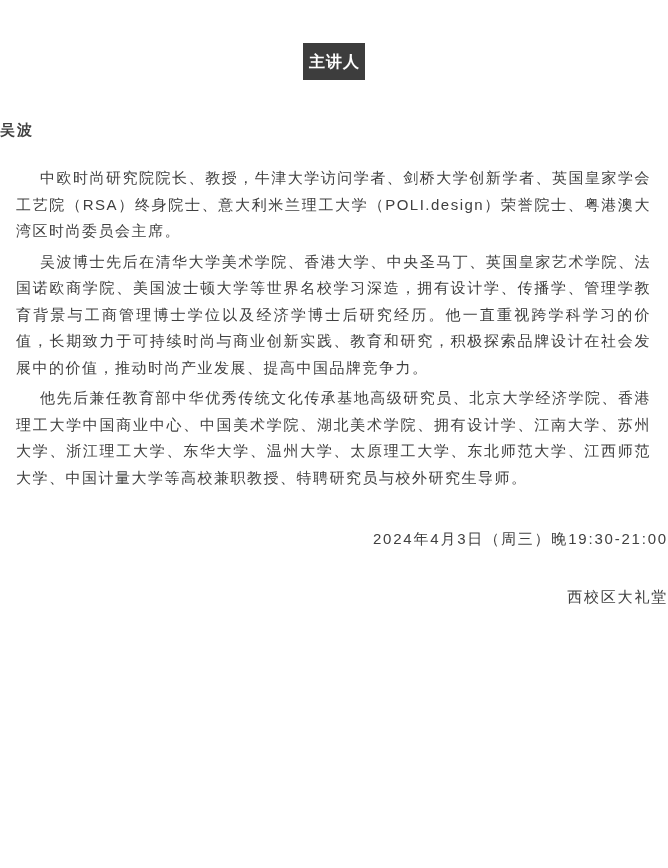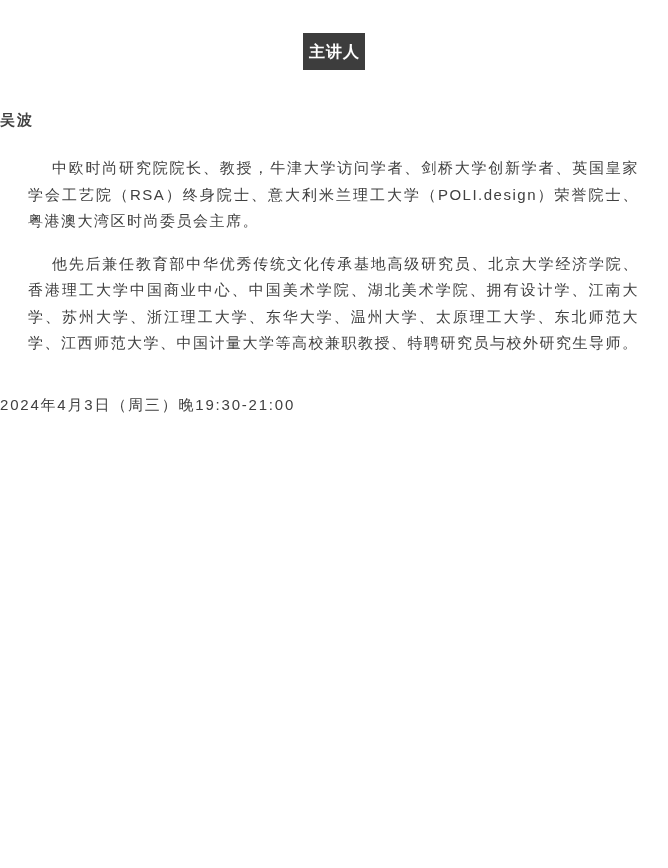--- a/index.html
+++ b/index.html
@@ -23,21 +23,21 @@
   }
   .page {
     width: 668px;
     height: 868px;
     background: var(--page-bg);
   }
   .badge-row {
     text-align: center;
     font-size: 0;
   }
-  .badge-row.first { padding-top: 33px; }
+  .badge-row.first { padding-top: 43px; }
   .badge {
     display: inline-block;
     background: var(--badge-bg);
     color: var(--badge-text);
     font-size: 16px;
     font-weight: bold;
     letter-spacing: 1px;
     line-height: 21px;
     padding: 8px 5px 8px 6px;
   }
@@ -48,53 +48,55 @@
     font-weight: bold;
     letter-spacing: 2px;
     line-height: 21px;
     color: var(--text-color);
   }
   .article {
     margin-top: 25px;
     padding: 0 13px 0 12px;
   }
   .article p {
-    margin: 16px;
+    margin: 4px;
     font-size: 15px;
     line-height: 26.5px;
     letter-spacing: 1.5px;
     text-align: justify;
     text-indent: 24px;
     color: var(--text-color);
   }
   .badge-row.time-row { margin-top: 18px; }
   .badge-row.place-row { margin-top: 46px; }
   .center-line {
     margin: 37px 0 0 0;
-    text-align: left;
+    text-align: right;
     font-size: 15px;
     letter-spacing: 1.8px;
     line-height: 21px;
     color: var(--text-color);
   }
 </style>
 </head>
 <body>
 
 <div class="page">
 
   <div class="badge-row first">
     <span class="badge">主讲人</span>
   </div>
 
   <h2 class="speaker-name">吴波</h2>
 
   <div class="article">
     <p>中欧时尚研究院院长、教授，牛津大学访问学者、剑桥大学创新学者、英国皇家学会工艺院（RSA）终身院士、意大利米兰理工大学（POLI.design）荣誉院士、粤港澳大湾区时尚委员会主席。</p>
+    <p>吴波博士先后在清华大学美术学院、香港大学、中央圣马丁、英国皇家艺术学院、法国诺欧商学院、美国波士顿大学等世界名校学习深造，拥有设计学、传播学、管理学教育背景与工商管理博士学位以及经济学博士后研究经历。他一直重视跨学科学习的价值，长期致力于可持续时尚与商业创新实践、教育和研究，积极探索品牌设计在社会发展中的价值，推动时尚产业发展、提高中国品牌竞争力。</p>
     <p>他先后兼任教育部中华优秀传统文化传承基地高级研究员、北京大学经济学院、香港理工大学中国商业中心、中国美术学院、湖北美术学院、拥有设计学、江南大学、苏州大学、浙江理工大学、东华大学、温州大学、太原理工大学、东北师范大学、江西师范大学、中国计量大学等高校兼职教授、特聘研究员与校外研究生导师。</p>
   </div>
 
 
   <p class="center-line">2024年4月3日（周三）晚19:30-21:00</p>
 
 
+  <p class="center-line">西校区大礼堂</p>
 
 </div>
 
 </body></html>

